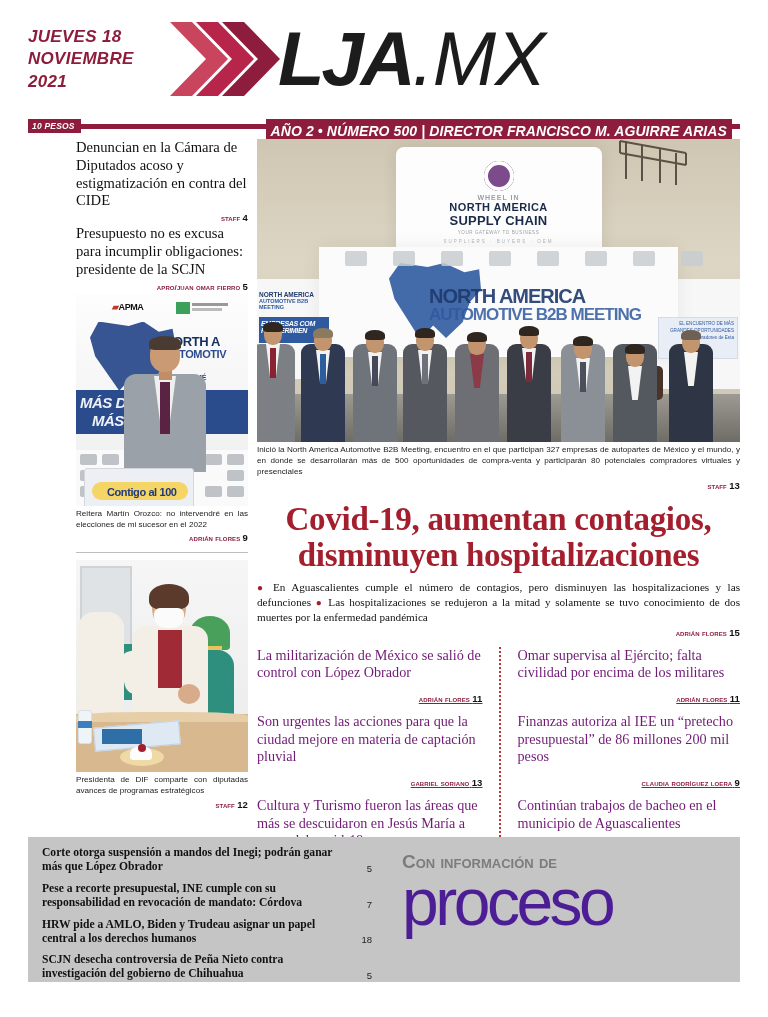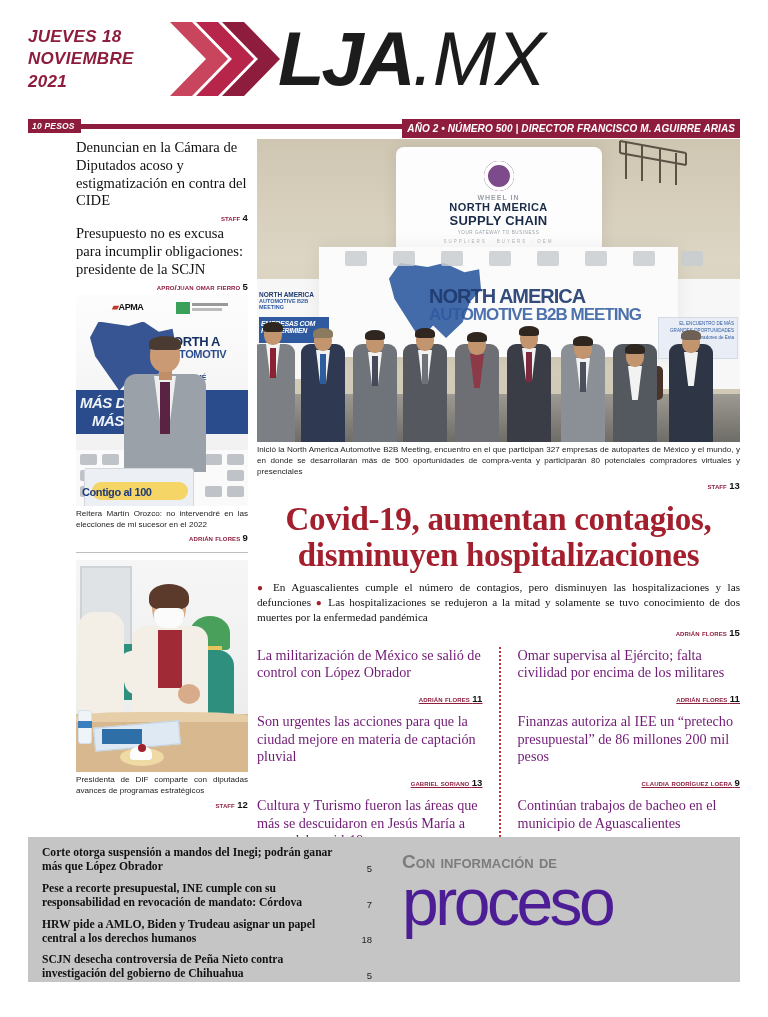--- a/index.html
+++ b/index.html
@@ -41,24 +41,24 @@
   .infobar { position: relative; height: 14px; margin-top: 1px; }
   .pesos {
     position: absolute; left: 0; top: 0;
     background: #8E1D3D; color: #fff;
     font-family: "Liberation Sans", sans-serif;
     font-weight: bold; font-size: 8.5px; font-style: italic;
     letter-spacing: 0.2px;
     padding: 2px 6px 2px 4px;
   }
   .issue {
-    position: absolute; right: 0; top: 0;
+    position: absolute; right: 8px; top: 0;
     background: #8E1D3D; color: #fff;
     font-family: "Liberation Sans", sans-serif;
-    font-weight: bold; font-size: 10px; font-style: italic;
+    font-weight: bold; font-size: 14px; font-style: italic;
     letter-spacing: 0.1px;
     padding: 4px 5px;
   }
   .infobar-rule {
     position: absolute; left: 0; right: 0; top: 5px;
     height: 5px; background: #8E1D3D; z-index: -1;
   }
 
   
   .body-grid { display: flex; gap: 9px; margin-top: 6px; }
@@ -129,21 +129,21 @@
   .pA-neck { position:absolute; left:35px; top:30px; width:13px; height:12px; background:#c08f68;}
   .pA-suit { position:absolute; left:0; top:36px; width:82px; height:98px;
      background:#9aa1a8; border-radius:12px 12px 0 0; }
   .pA-shirt { position:absolute; left:30px; top:38px; width:22px; height:54px;
      background:#f0eff0; clip-path: polygon(0 0,100% 0,68% 100%,32% 100%); }
   .pA-tie { position:absolute; left:36px; top:44px; width:10px; height:52px; background:#5b2343; }
   .pA-podium { position:absolute; left:8px; bottom:-2px; width:110px; height:40px;
      background:#eceff3; border:1px solid #d3d7dc; border-radius:3px; }
   .pA-cont { position:absolute; left:16px; bottom:6px; width:96px; height:18px;
      background:#f4d565; border-radius:10px; }
-  .pA-contxt { position:absolute; left:6px; bottom:8px; font-family:"Liberation Sans",sans-serif;
+  .pA-contxt { position:absolute; left:31px; bottom:8px; font-family:"Liberation Sans",sans-serif;
      font-weight:bold; font-size:11px; color:#1f3a7a; letter-spacing:-.4px;}
 
   
   .photoB { height: 212px; }
   .pB-wall { position:absolute; inset:0; background: linear-gradient(#f6f6f6, #e9eaea); }
   .pB-win { position:absolute; left:4px; top:6px; width:52px; height:80px; background:#dfe3e6; border:2px solid #cfd3d6;}
   .pB-chair1 { position:absolute; left:22px; top:84px; width:54px; height:56px; background:#2f8f7f; border-radius:14px;}
   .pB-chair2 { position:absolute; right:14px; top:90px; width:58px; height:90px; background:#2f8f7f; border-radius:16px;}
   .pB-plant { position:absolute; right:18px; top:56px; width:40px; height:34px; background:#49a05a; border-radius:50% 50% 10% 10%;}
   .pB-pot { position:absolute; right:26px; top:86px; width:24px; height:18px; background:#e8c55c;}

